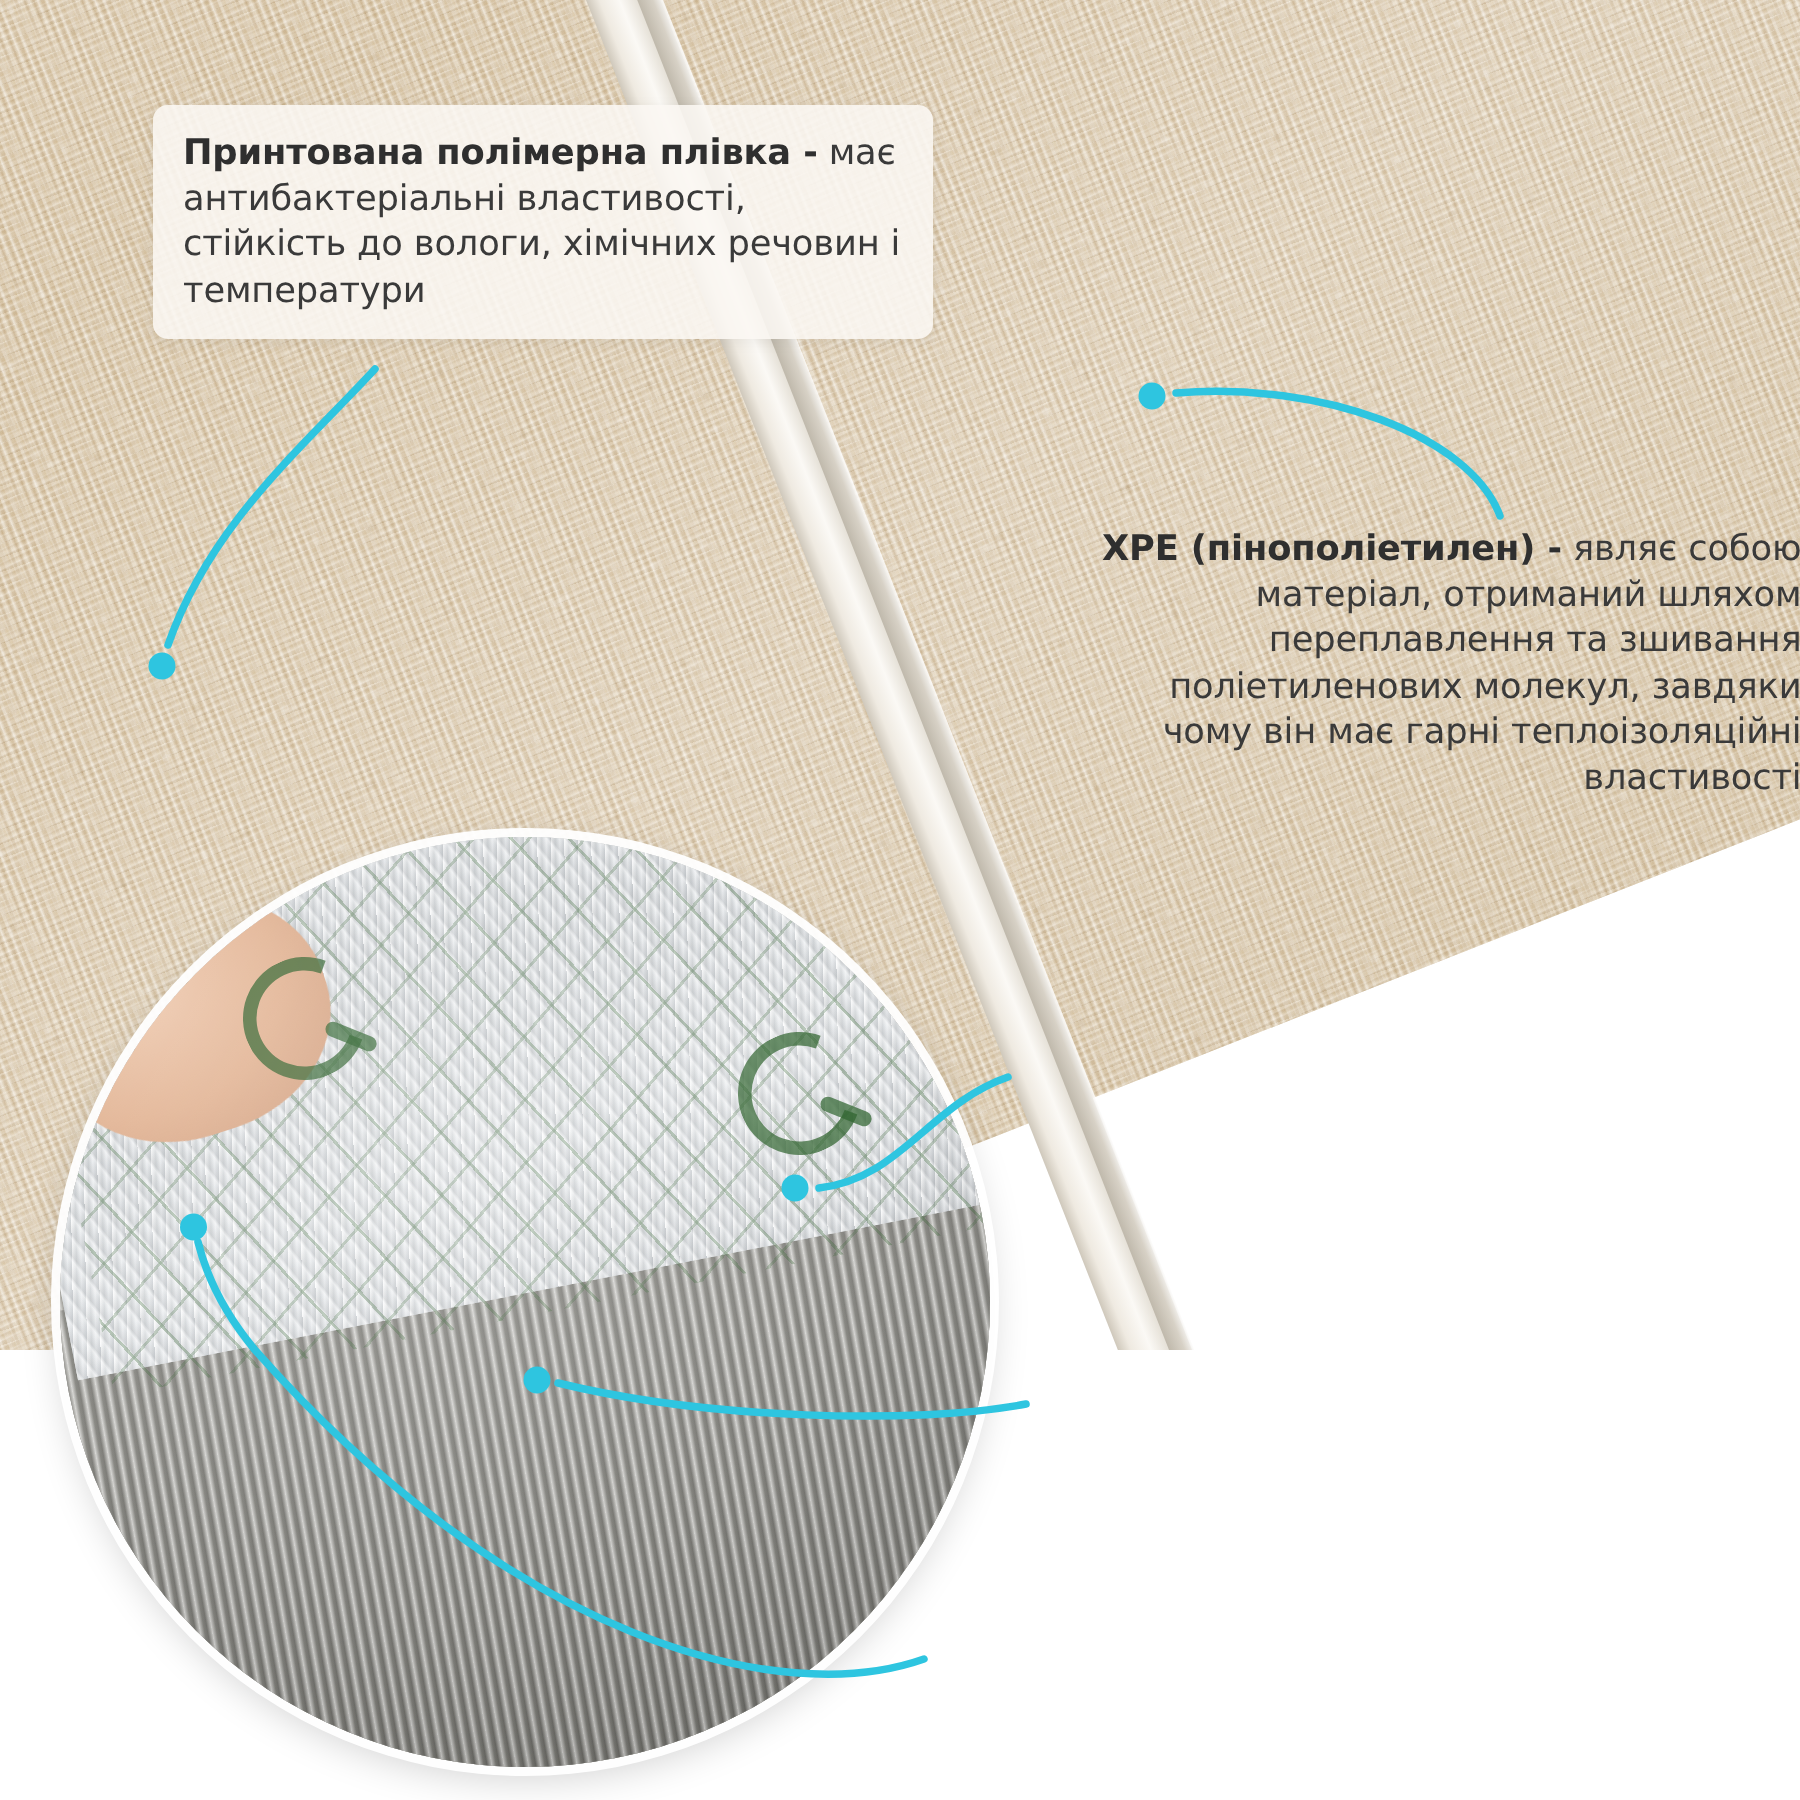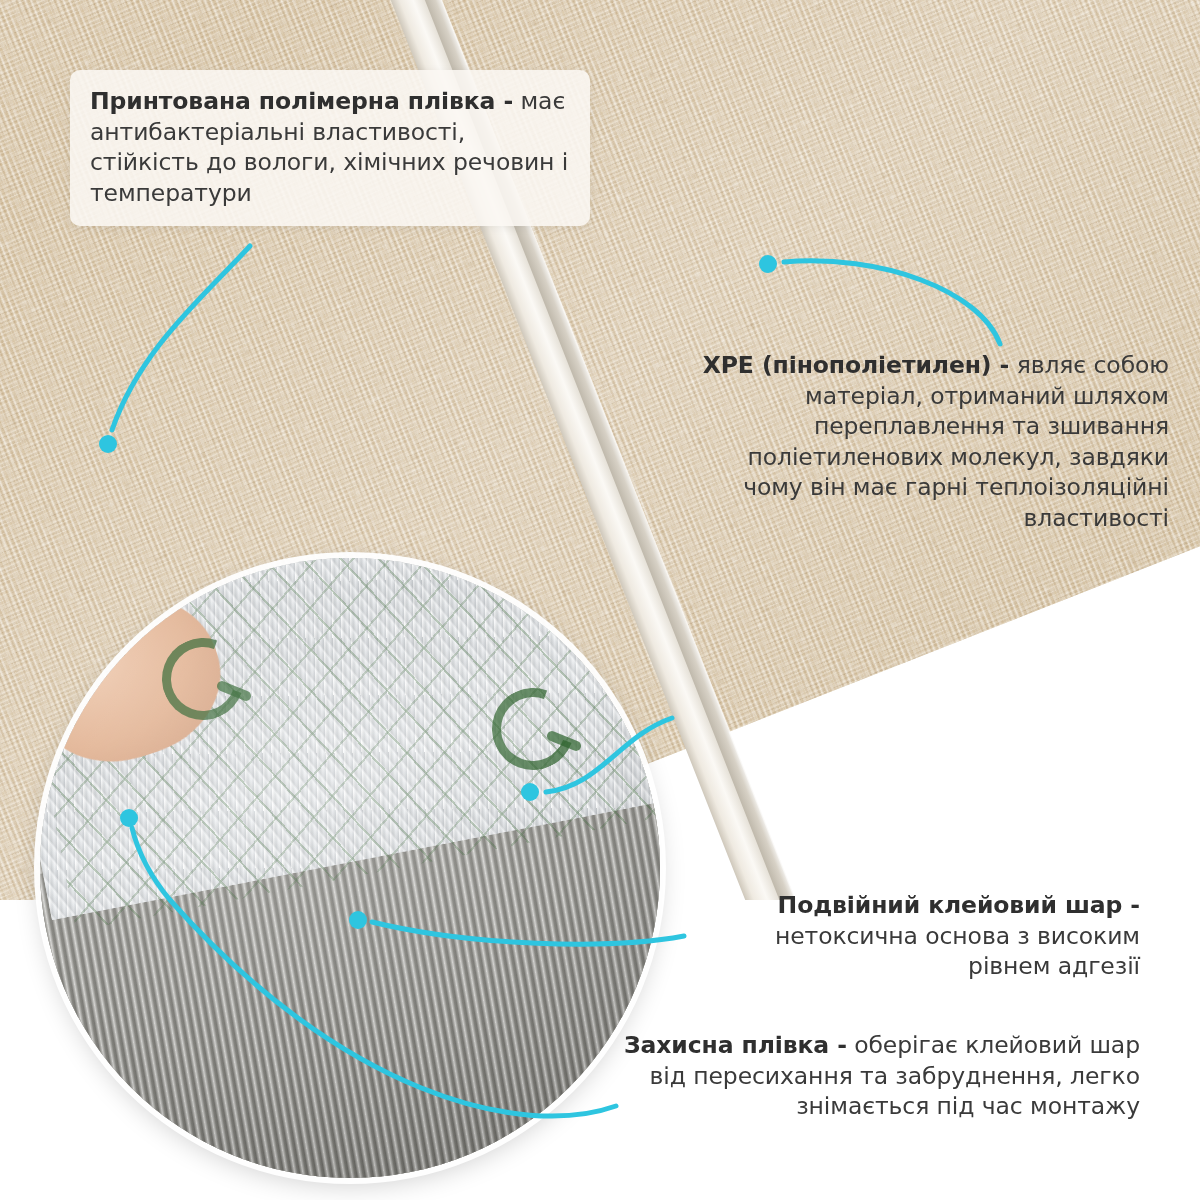--- a/index.html
+++ b/index.html
@@ -291,20 +291,21 @@
     pointer-events: none;
   }
 
   
   .callout {
     position: absolute;
     color: #3a3a3a;
     line-height: 1.30;
     font-size: 23.5px;
     letter-spacing: -0.1px;
+    margin-left: 32px;
   }
   .callout b {
     font-weight: 700;
     color: #2f2f2f;
   }
 
   .callout.boxed {
     background: rgba(250,247,242,0.88);
     border-radius: 10px;
     padding: 16px 20px 18px 20px;
@@ -381,23 +382,15 @@
     <b>Принтована полімерна плівка -</b>
     <span>має антибактеріальні властивості, стійкість до вологи, хімічних речовин і температури</span>
   </div>
 
   <div class="callout" id="c-xpe">
     <b>XPE (пінополіетилен) -</b>
     <span>являє собою матеріал, отриманий шляхом переплавлення та зшивання поліетиленових молекул, завдяки чому він має гарні теплоізоляційні властивості</span>
   </div>
 
 
-  <div class="callout" id="c-glue">
-    <b>Подвійний клейовий шар -</b>
-    <span>нетоксична основа з високим рівнем адгезії</span>
-  </div>
-
-  <div class="callout" id="c-prot">
-    <b>Захисна плівка -</b>
-    <span>оберігає клейовий шар від пересихання та забруднення, легко знімається під час монтажу</span>
-  </div>
+
 
 </div>
 
 </body></html>

